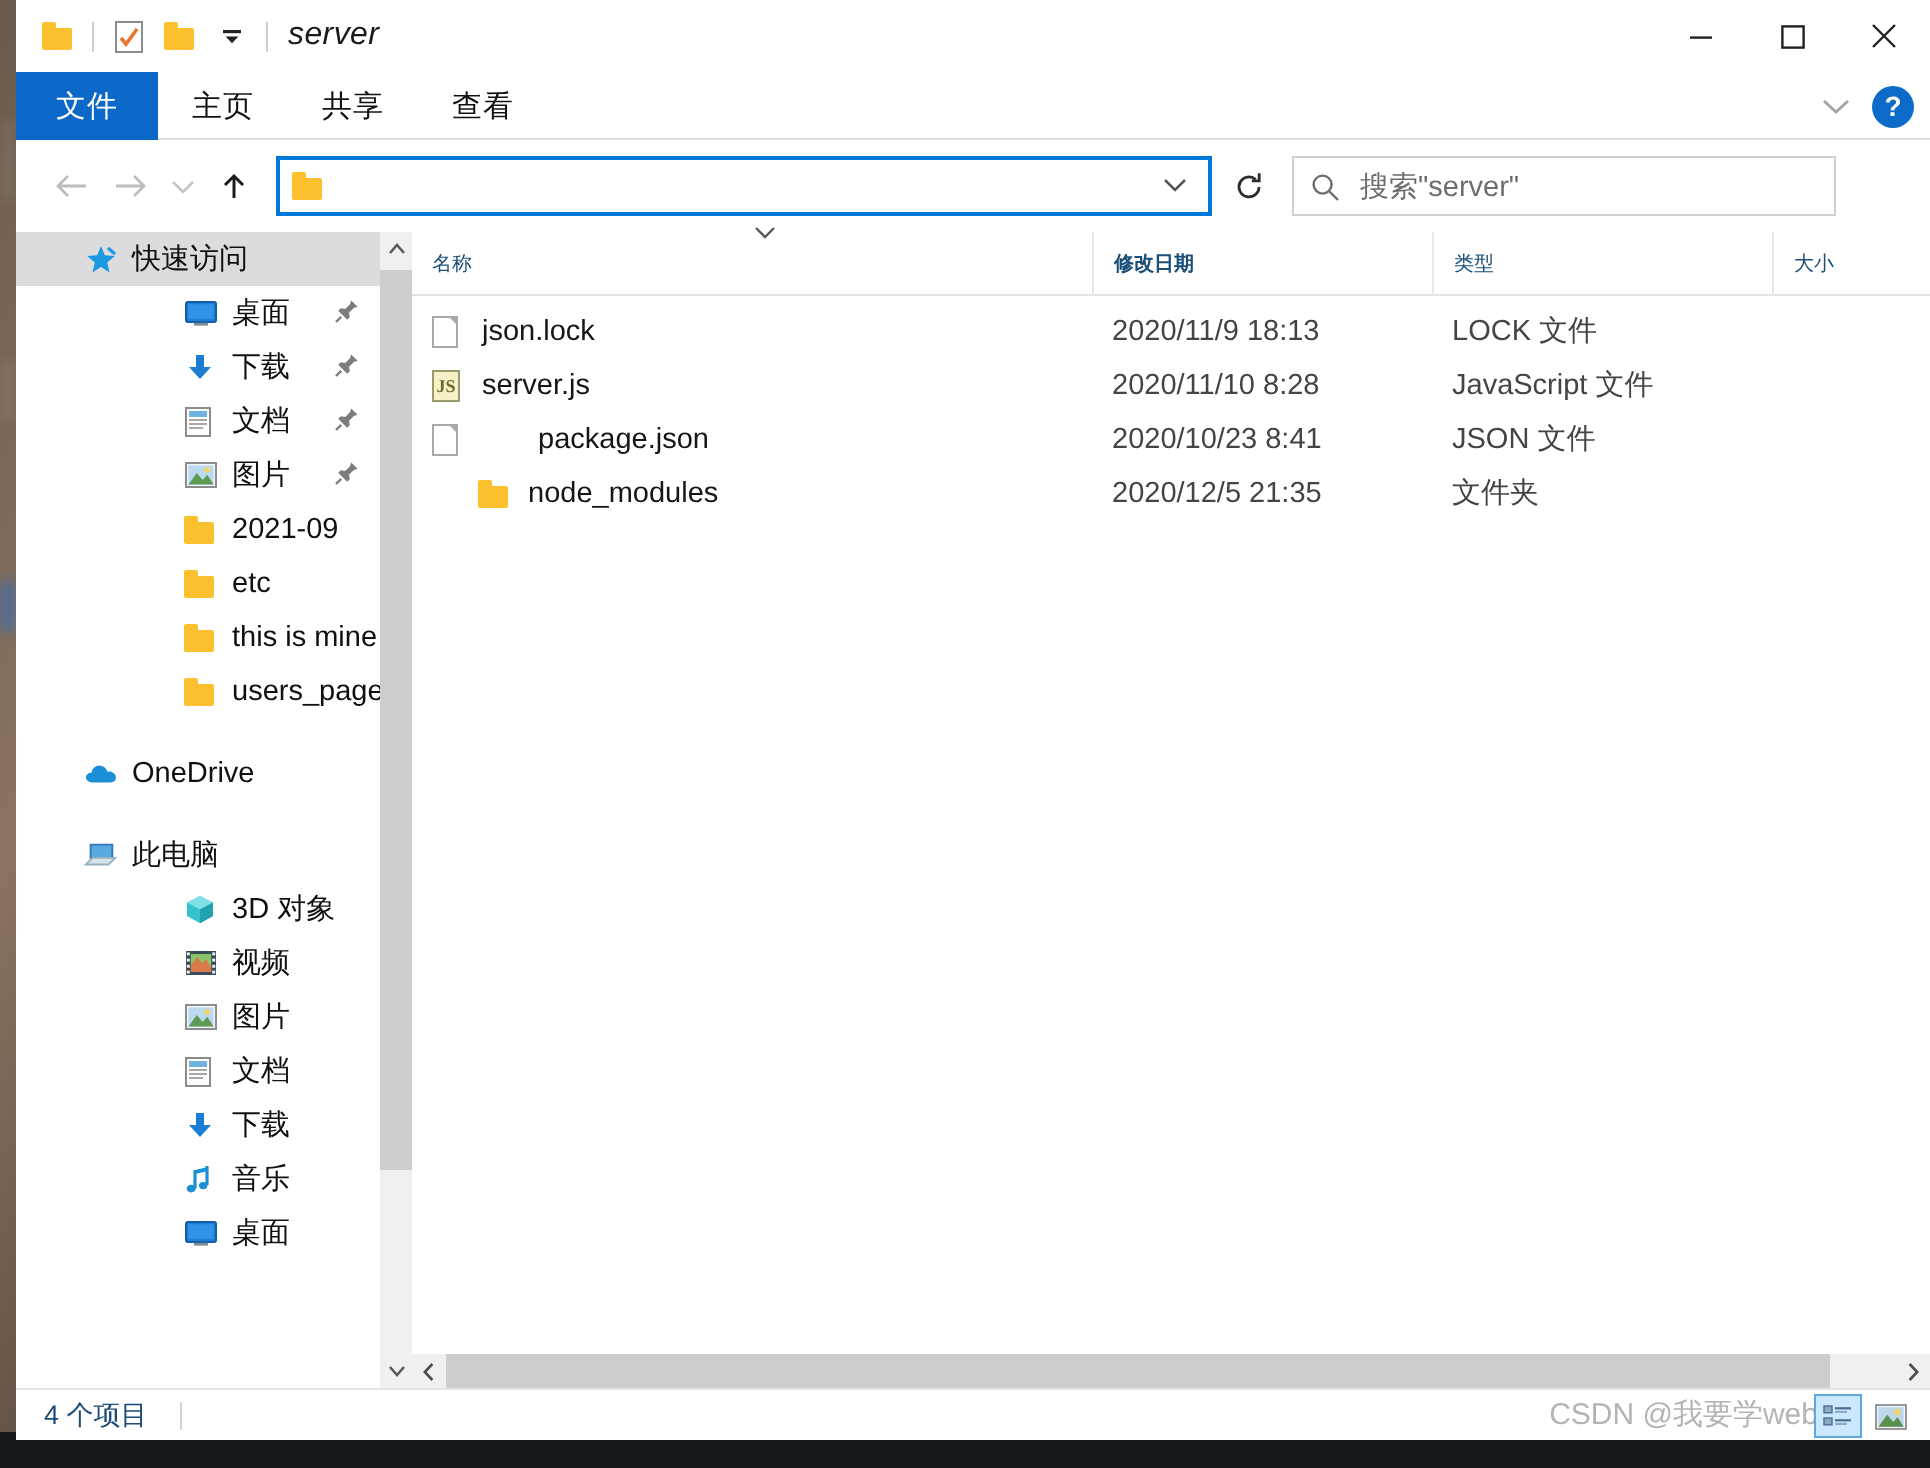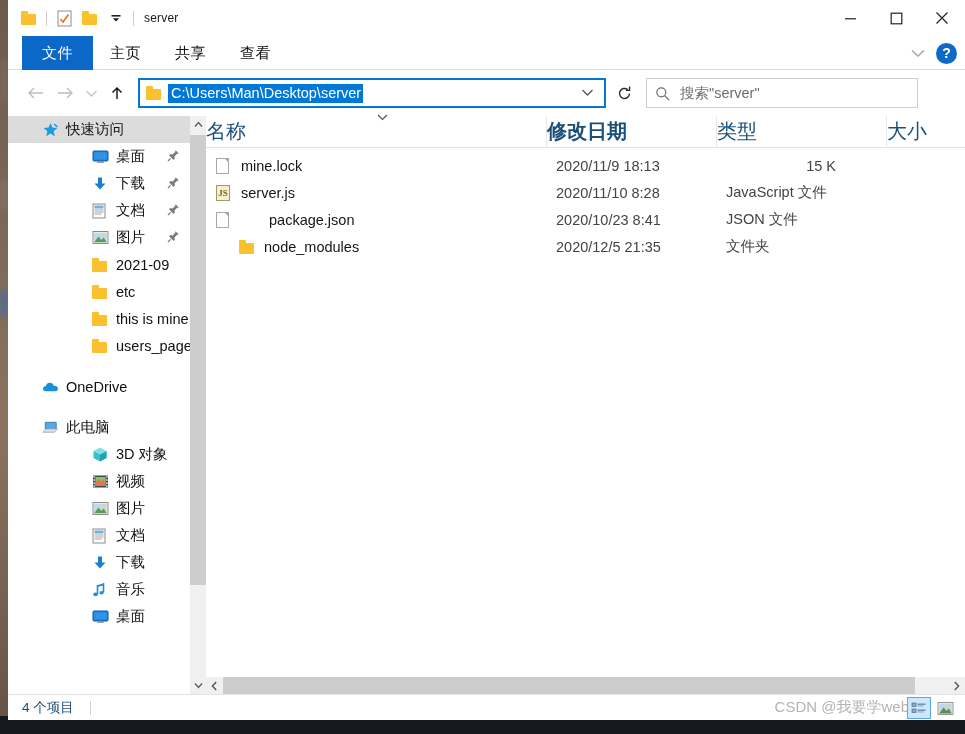--- a/index.html
+++ b/index.html
@@ -36,21 +36,21 @@
   .titlebar {
     height: 36px; flex: 0 0 36px; display: flex; align-items: center;
     background: #ffffff; position: relative;
   }
   .qat { display: flex; align-items: center; gap: 0; padding-left: 8px; height: 100%; }
   .qat-btn {
     width: 26px; height: 26px; display: flex; align-items: center; justify-content: center;
   }
   .qat-sep { width: 1px; height: 15px; background: #cfcfcf; margin: 0 4px; }
   .win-title {
-    font-size: 12px; color: #1a1a1a; margin-left: 6px; letter-spacing: .2px;
+    font-size: 16px; color: #1a1a1a; margin-left: 6px; letter-spacing: .2px; font-style: italic;
   }
   .caption-btns {
     position: absolute; right: 0; top: 0; height: 36px; display: flex;
   }
   .cap-btn {
     width: 46px; height: 36px; display: flex; align-items: center; justify-content: center;
   }
 
   
   .ribbon {
@@ -58,21 +58,21 @@
     background: #ffffff; position: relative;
     border-bottom: 1px solid #dcdcdc;
   }
   .tab {
     display: flex; align-items: center; justify-content: center;
     font-size: 15px; color: #111; padding: 0 17px; height: 34px;
     letter-spacing: .5px;
   }
   .tab.file {
     background: #0b68c8; color: #fff; font-weight: normal;
-    padding: 0 20px; margin-left: 14px;
+    padding: 0 20px; 
   }
   .ribbon-right {
     position: absolute; right: 8px; top: 0; height: 34px;
     display: flex; align-items: center; gap: 10px;
   }
   .help-btn {
     width: 21px; height: 21px; border-radius: 50%; background: #0c6bc9;
     color: #fff; font-size: 14px; display: flex; align-items: center;
     justify-content: center; font-weight: bold;
   }
@@ -142,21 +142,21 @@
   .vs-track { flex: 1 1 auto; position: relative; }
   .vs-thumb { position: absolute; left: 0; right: 0; background: #cdcdcd; }
 
   
   .listpane { flex: 1 1 auto; display: flex; flex-direction: column; min-width: 0; position: relative; }
   .colhdr {
     height: 32px; flex: 0 0 32px; display: flex; align-items: center;
     border-bottom: 1px solid #e3e3e3; position: relative; background: #fff;
   }
   .col {
-    font-size: 20px; color: #1a4f7a; height: 32px;
+    font-size: 10px; color: #1a4f7a; padding-left: 10px; height: 32px;
     display: flex; align-items: center; position: relative;
   }
   .col + .col { border-left: 1px solid #e8e8e8; }
   .c-name { width: 340px; flex: 0 0 340px; }
   .c-date { width: 170px; flex: 0 0 170px; font-weight: bold; }
   .c-type { width: 170px; flex: 0 0 170px; }
   .c-size { width: 120px; flex: 0 0 120px; }
   .sort-ind {
     position: absolute; left: 170px; top: -5px; font-size: 11px; color: #555;
   }
@@ -312,21 +312,20 @@
     <div class="nav-btn active">
       <svg width="16" height="17" viewBox="0 0 16 17">
           <path d="M8 14 L8 3 M3.5 7.5 L8 3 L12.5 7.5" stroke="#1c1c1c" stroke-width="1.5" fill="none"></path>
         </svg>
     </div>
 
     <div class="addressbox">
       <span class="folder-ico">
           <i></i>
         </span>
-      <span class="addr-sel">C:\Users\Man\Desktop\server</span>
       <span class="addr-caret">
         <svg width="13" height="9" viewBox="0 0 13 9">
             <path d="M1.5 2 L6.5 7 L11.5 2" stroke="#555" stroke-width="1.3" fill="none"></path>
           </svg>
       </span>
     </div>
 
     <div class="refresh-btn">
       <svg width="17" height="17" viewBox="0 0 17 17">
         <path d="M13.5 8.5 A5 5 0 1 1 11.8 4.7" stroke="#2b2b2b" stroke-width="1.4" fill="none"></path>
@@ -578,23 +577,24 @@
             </svg>
         </div>
       </div>
 
       <div class="rows" id="file-rows">
           <div class="row">
             <div class="cell c-name" style="flex: 0 0 340px;">
               <span class="np-ico">
                 <span class="doc-ico"></span>
               </span>
-              <span>mine.lock</span>
+              <span>json.lock</span>
             </div>
             <div class="cell date" style="flex: 0 0 170px;">2020/11/9 18:13</div>
+            <div class="cell type" style="flex: 0 0 170px;">LOCK 文件</div>
             <div class="cell size" style="flex: 0 0 120px;">15 K</div>
           </div>
           <div class="row">
             <div class="cell c-name" style="flex: 0 0 340px;">
               <span class="np-ico">
                 <span class="js-ico">JS</span>
               </span>
               <span>server.js</span>
             </div>
             <div class="cell date" style="flex: 0 0 170px;">2020/11/10 8:28</div>

